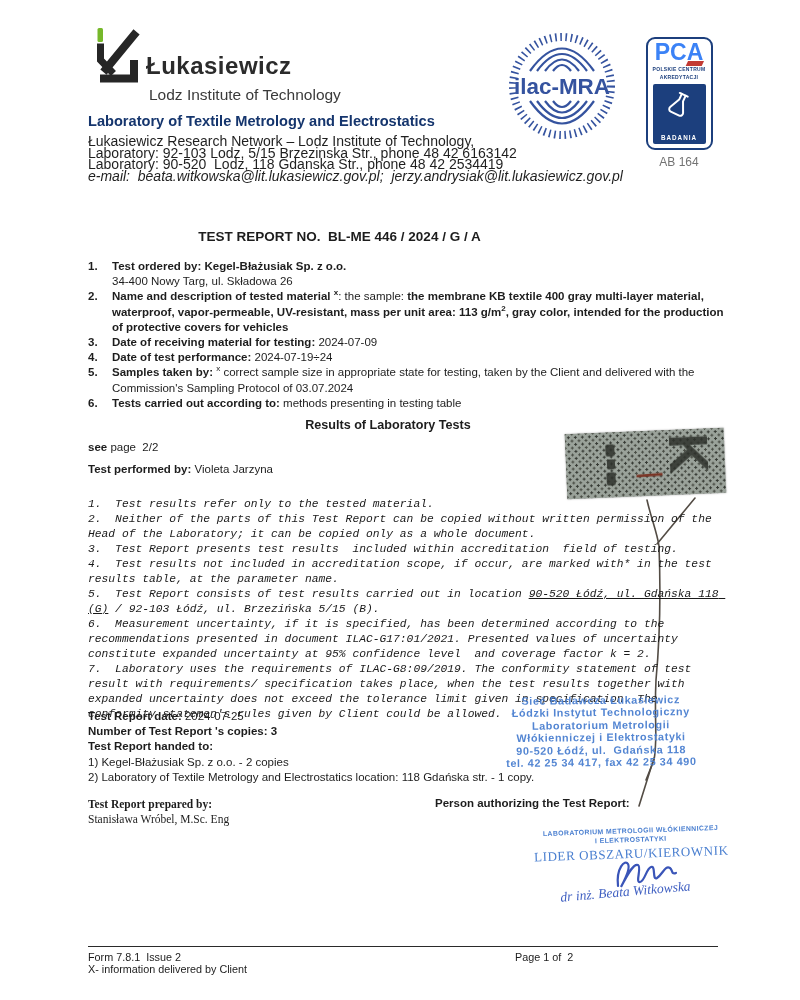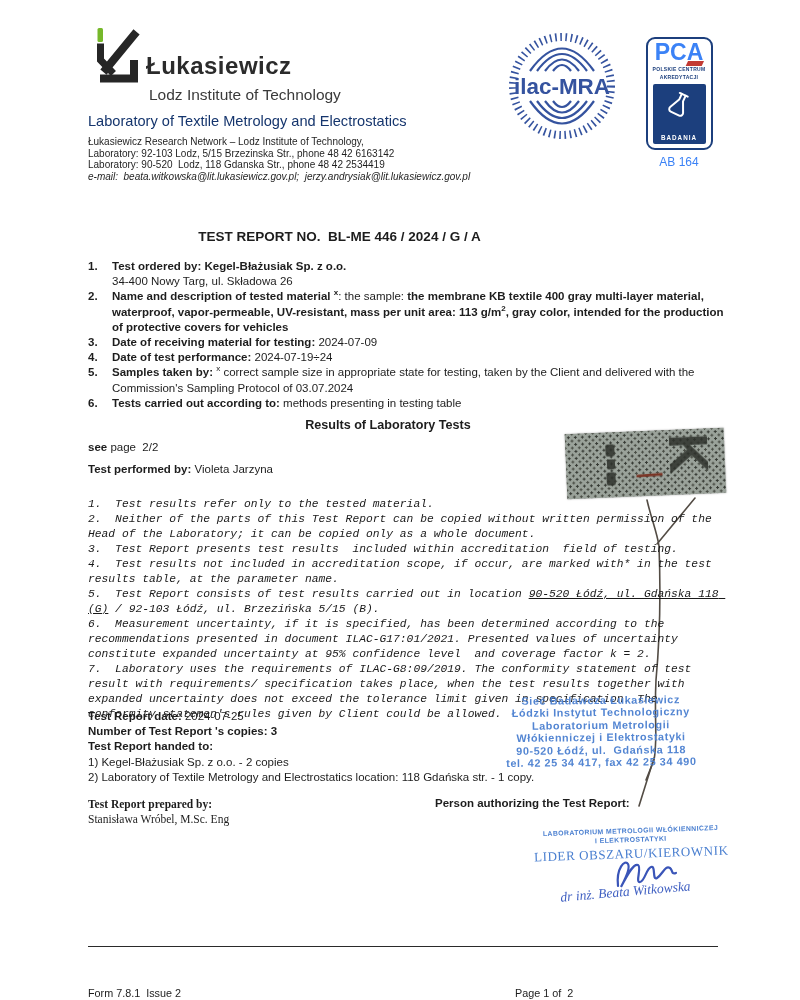--- a/index.html
+++ b/index.html
@@ -6,33 +6,33 @@
   .page{position:relative;width:800px;height:1000px;background:#ffffff;margin:0 auto;
         font-family:"Liberation Sans",sans-serif;color:#1d1d1d;overflow:hidden;}
   .abs{position:absolute;}
   .b{font-weight:700;}
   .it{font-style:italic;}
   .t{white-space:pre-wrap;}
 
   
   .wordmark{left:146px;top:52px;font-size:24px;font-weight:700;color:#2b2b2b;letter-spacing:.5px;}
   .institute{left:149px;top:86px;font-size:15.5px;color:#3a3a3a;}
-  .lab-title{left:88px;top:113px;font-size:14.6px;font-weight:400;color:#15356d;}
-  .addr{left:88px;top:136px;font-size:10px;line-height:11.7px;color:#1f1f1f;}
+  .lab-title{left:88px;top:113px;font-size:14.6px;font-weight:700;color:#15356d;}
+  .addr{left:88px;top:136px;font-size:14px;line-height:11.7px;color:#1f1f1f;}
 
   
   .pca{left:644px;top:37px;width:70px;text-align:center;}
   .pca-badge{width:63px;margin:0 auto;border:2.5px solid #1c3f7d;border-radius:9px;background:#fff;padding:2px 0 4px;position:relative;}
   .pca-name{font-size:23px;line-height:23px;font-weight:800;color:#3b82f6;letter-spacing:0;}
   .pca-red{position:absolute;right:8px;top:22px;width:16px;height:4.5px;background:#c23a32;transform:skewX(-25deg);}
   .pca-small{font-size:5px;line-height:6px;font-weight:700;color:#1c3f7d;letter-spacing:.3px;margin-top:2px;}
   .pca-box{margin:4px auto 0;width:53px;height:52px;background:#1c3f7d;border-radius:2px;
            display:flex;flex-direction:column;align-items:center;justify-content:space-between;padding:5px 0 3px;}
   .pca-badania{font-size:6.3px;font-weight:700;color:#fff;letter-spacing:1px;}
-  .pca-number{margin-top:5px;font-size:12px;color:#3b82f6;}
+  .pca-number{margin-top:5px;font-size:12px;color:#737373;}
 
   
   .title{left:0;top:229px;width:679px;text-align:center;font-size:13.5px;font-weight:700;}
   .items{left:88px;top:259px;width:636px;font-size:11.5px;line-height:15.2px;}
   .item{position:relative;padding-left:24px;}
   .item .no{position:absolute;left:0;font-weight:700;}
   .sup{font-size:8px;vertical-align:super;line-height:0;}
   .heading{left:0;top:418px;width:776px;text-align:center;font-size:12.6px;font-weight:700;}
   .seepage{left:88px;top:441px;font-size:11.5px;}
   .performed{left:88px;top:463px;font-size:11.5px;}
@@ -61,21 +61,21 @@
 
   
   .stamp2{left:500px;top:827px;width:262px;text-align:center;color:#4a7fd0;transform:rotate(-2deg);}
   .stamp2 .s-small{font-size:6.9px;line-height:8.5px;font-weight:700;letter-spacing:.4px;}
   .stamp2 .s-big{font-family:"Liberation Serif",serif;font-size:13px;letter-spacing:.6px;margin-top:2px;}
   .signer{left:538px;top:884px;width:175px;text-align:center;font-family:"Liberation Serif",serif;
           font-style:italic;font-size:13.5px;color:#4060c2;transform:rotate(-5deg);}
 
   
   .rule{left:88px;top:946px;width:630px;border-top:1.5px solid #2a2a2a;height:0;}
-  .foot{font-size:10.8px;color:#1c1c1c;margin-top:36px;}
+  .foot{font-size:10.8px;color:#1c1c1c;}
 </style>
 </head>
 <body>
 
 <div class="page">
 
   <svg class="abs" style="left:90px;top:23px;" width="54" height="68" viewBox="0 0 54 68">
     <rect x="7.5" y="5" width="5.5" height="14" rx="1.5" fill="#76b82a"></rect>
     <g stroke="#262626" fill="none" stroke-linecap="square">
       <path d="M10.5 24 L10.5 37 L21 48" stroke-width="7"></path>

